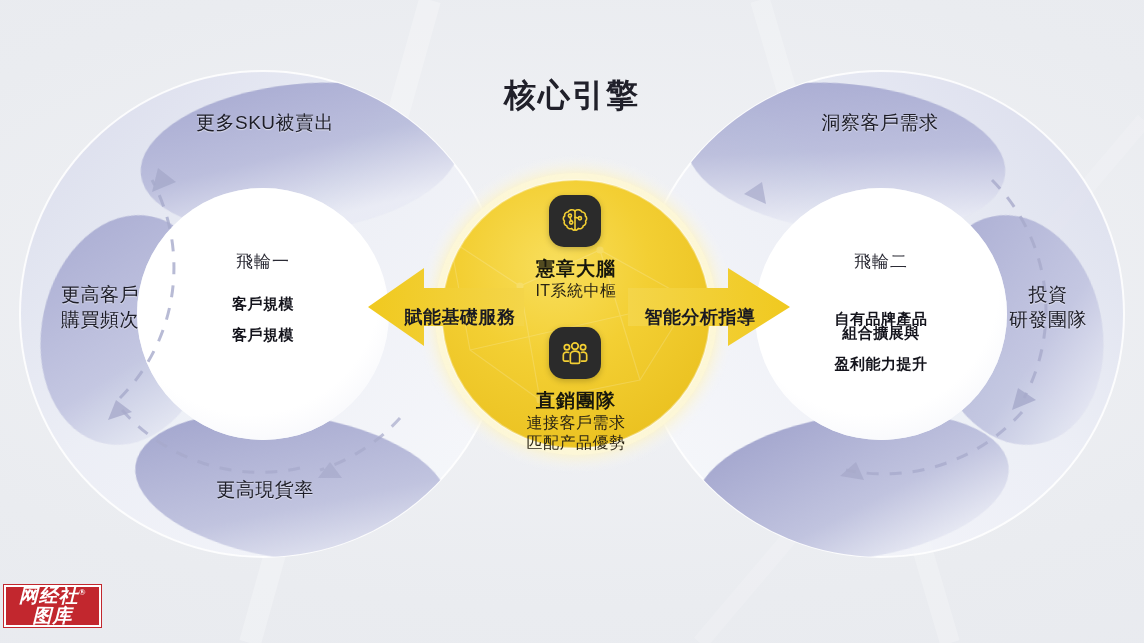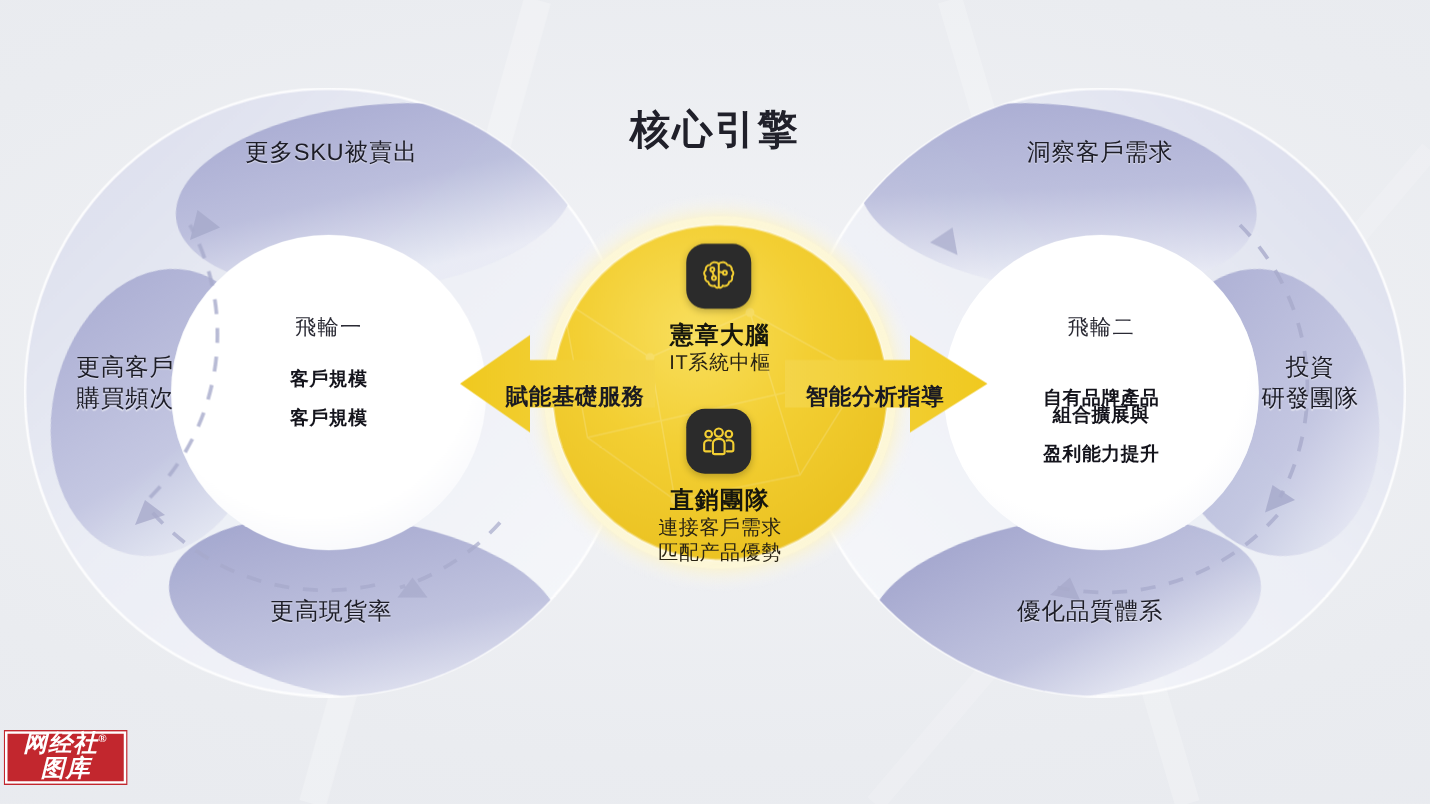--- a/index.html
+++ b/index.html
@@ -205,35 +205,34 @@
 
     <g>
       <path d="M520 290 L520 276 L392 276 L392 262 L368 290 L368 290 L392 338 L392 324 L520 324 Z" fill="url(#arrowGrad)" opacity="0"></path>
       <path d="M524 288 L424 288 L424 268 L368 307 L424 346 L424 326 L524 326 Z" fill="url(#arrowGrad)"></path>
     </g>
     <g>
       <path d="M628 288 L728 288 L728 268 L790 307 L728 346 L728 326 L628 326 Z" fill="url(#arrowGradR)"></path>
     </g>
   </svg>
 
-  <div class="lbl title" style="left:0;top:76px;width:1144px;margin-top:8px;">核心引擎</div>
+  <div class="lbl title" style="left:0;top:76px;width:1144px;">核心引擎</div>
 
   <div class="lbl ring-lbl" style="left:140px;top:111px;width:250px;">更多SKU被賣出</div>
   <div class="lbl ring-lbl" style="left:30px;top:283px;width:140px;">更高客戶</div>
   <div class="lbl ring-lbl" style="left:30px;top:308px;width:140px;">購買頻次</div>
   <div class="lbl ring-lbl" style="left:155px;top:478px;width:220px;">更高現貨率</div>
 
   <div class="lbl fw-kicker" style="left:153px;top:252px;width:220px;">飛輪一</div>
   <div class="lbl fw-main" style="left:143px;top:294px;width:240px;">客戶規模</div>
   <div class="lbl fw-main" style="left:143px;top:325px;width:240px;">客戶規模</div>
 
   <div class="lbl ring-lbl" style="left:760px;top:111px;width:240px;">洞察客戶需求</div>
   <div class="lbl ring-lbl" style="left:978px;top:283px;width:140px;">投資</div>
   <div class="lbl ring-lbl" style="left:978px;top:308px;width:140px;">研發團隊</div>
-  <div class="lbl ring-lbl" style="left:762px;top:478px;width:220px;">優化品質體系</div>
 
   <div class="lbl fw-kicker" style="left:771px;top:252px;width:220px;">飛輪二</div>
   <div class="lbl fw-main" style="left:761px;top:275px;width:240px;margin-top:34px;">自有品牌產品</div>
   <div class="lbl fw-main" style="left:761px;top:323px;width:240px;">組合擴展與</div>
   <div class="lbl fw-main" style="left:761px;top:354px;width:240px;">盈利能力提升</div>
 
   <div class="lbl arrow-lbl" style="left:380px;top:307px;width:160px;">賦能基礎服務</div>
   <div class="lbl arrow-lbl" style="left:620px;top:307px;width:160px;">智能分析指導</div>
 
   <div class="iconbox" style="left:549px;top:195px;">

